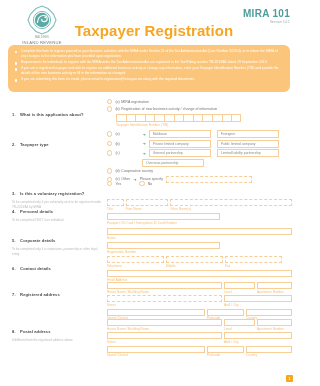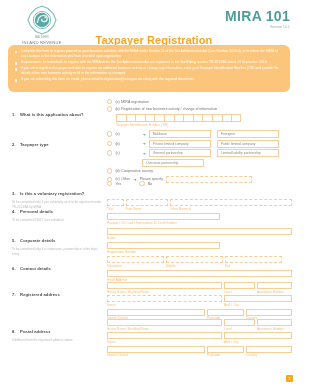--- a/index.html
+++ b/index.html
@@ -13,28 +13,28 @@
 
   
   .header { position: relative; height: 44px; }
   .logo-wrap { position: absolute; left: 14px; top: 5px; width: 56px; text-align: center; }
   .logo-emblem { width: 30px; height: 30px; margin: 0 auto; position: relative; }
   .logo-emblem svg { display: block; }
   .logo-dv { font-size: 2.6px; color: #8d8f92; line-height: 1.55; margin-top: 1px; letter-spacing: .1px; }
   .logo-dv .big { font-size: 4.2px; color: #7e8184; letter-spacing: .2px; }
 
   .doc-title {
-    position: absolute; left: 64px; top: 34px; width: 180px;
+    position: absolute; left: 64px; top: 22px; width: 180px;
     text-align: center;
-    font-size: 11px; font-weight: bold; color: #F6A623; letter-spacing: .1px;
+    font-size: 15px; font-weight: bold; color: #F6A623; letter-spacing: .1px;
   }
   .doc-code {
     position: absolute; right: 8px; top: 8px; text-align: right;
   }
-  .doc-code .code { font-size: 14px; font-weight: bold; color: #4E9E9B; letter-spacing: .3px; }
+  .doc-code .code { font-size: 10px; font-weight: bold; color: #4E9E9B; letter-spacing: .3px; }
   .doc-code .ver { font-size: 3.2px; color: #9a9c9e; margin-top: .5px; letter-spacing: .2px; }
 
   
   .notice {
     position: absolute; left: 8px; top: 45px; width: 282px; height: 47px;
     background: #FBC67B; border-radius: 6px;
     padding: 4px 6px 4px 7px;
   }
   .notice-li { position: relative; padding-left: 6px; margin-bottom: 1.4px; }
   .notice-li .dot {

